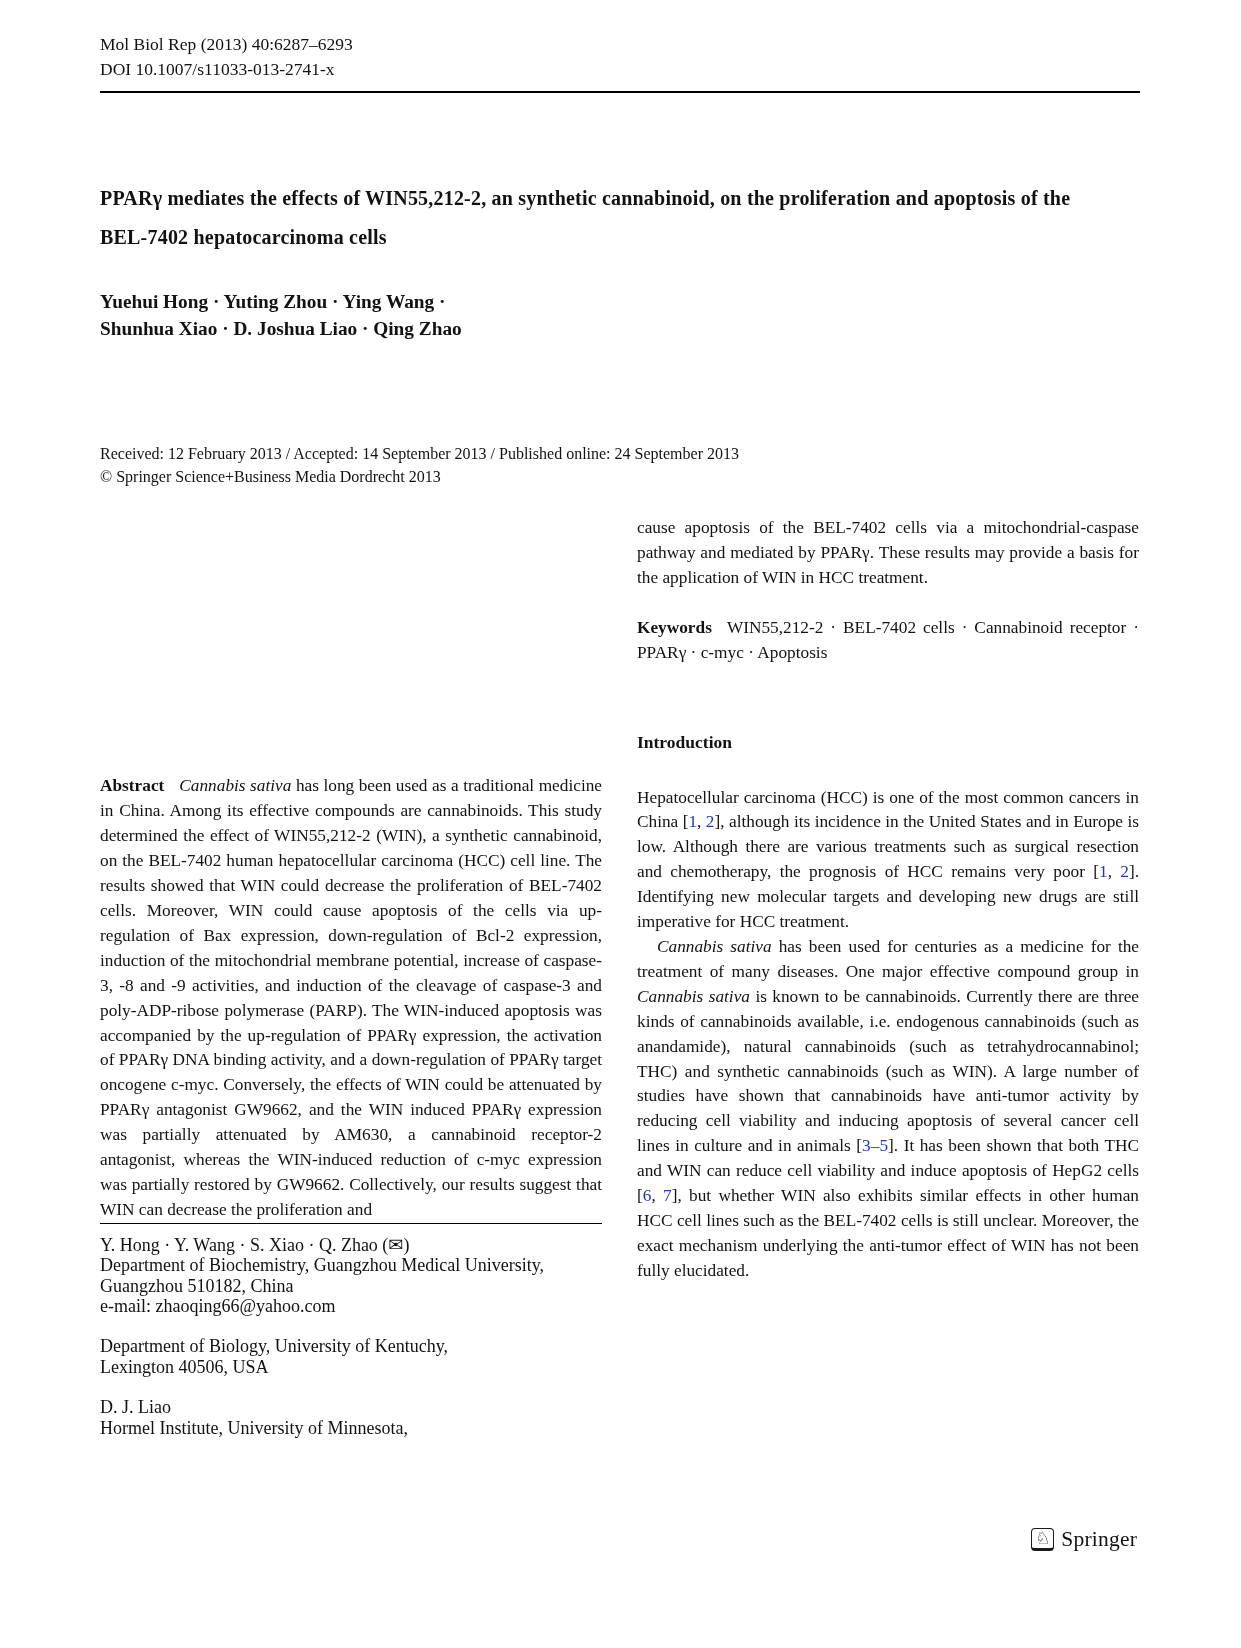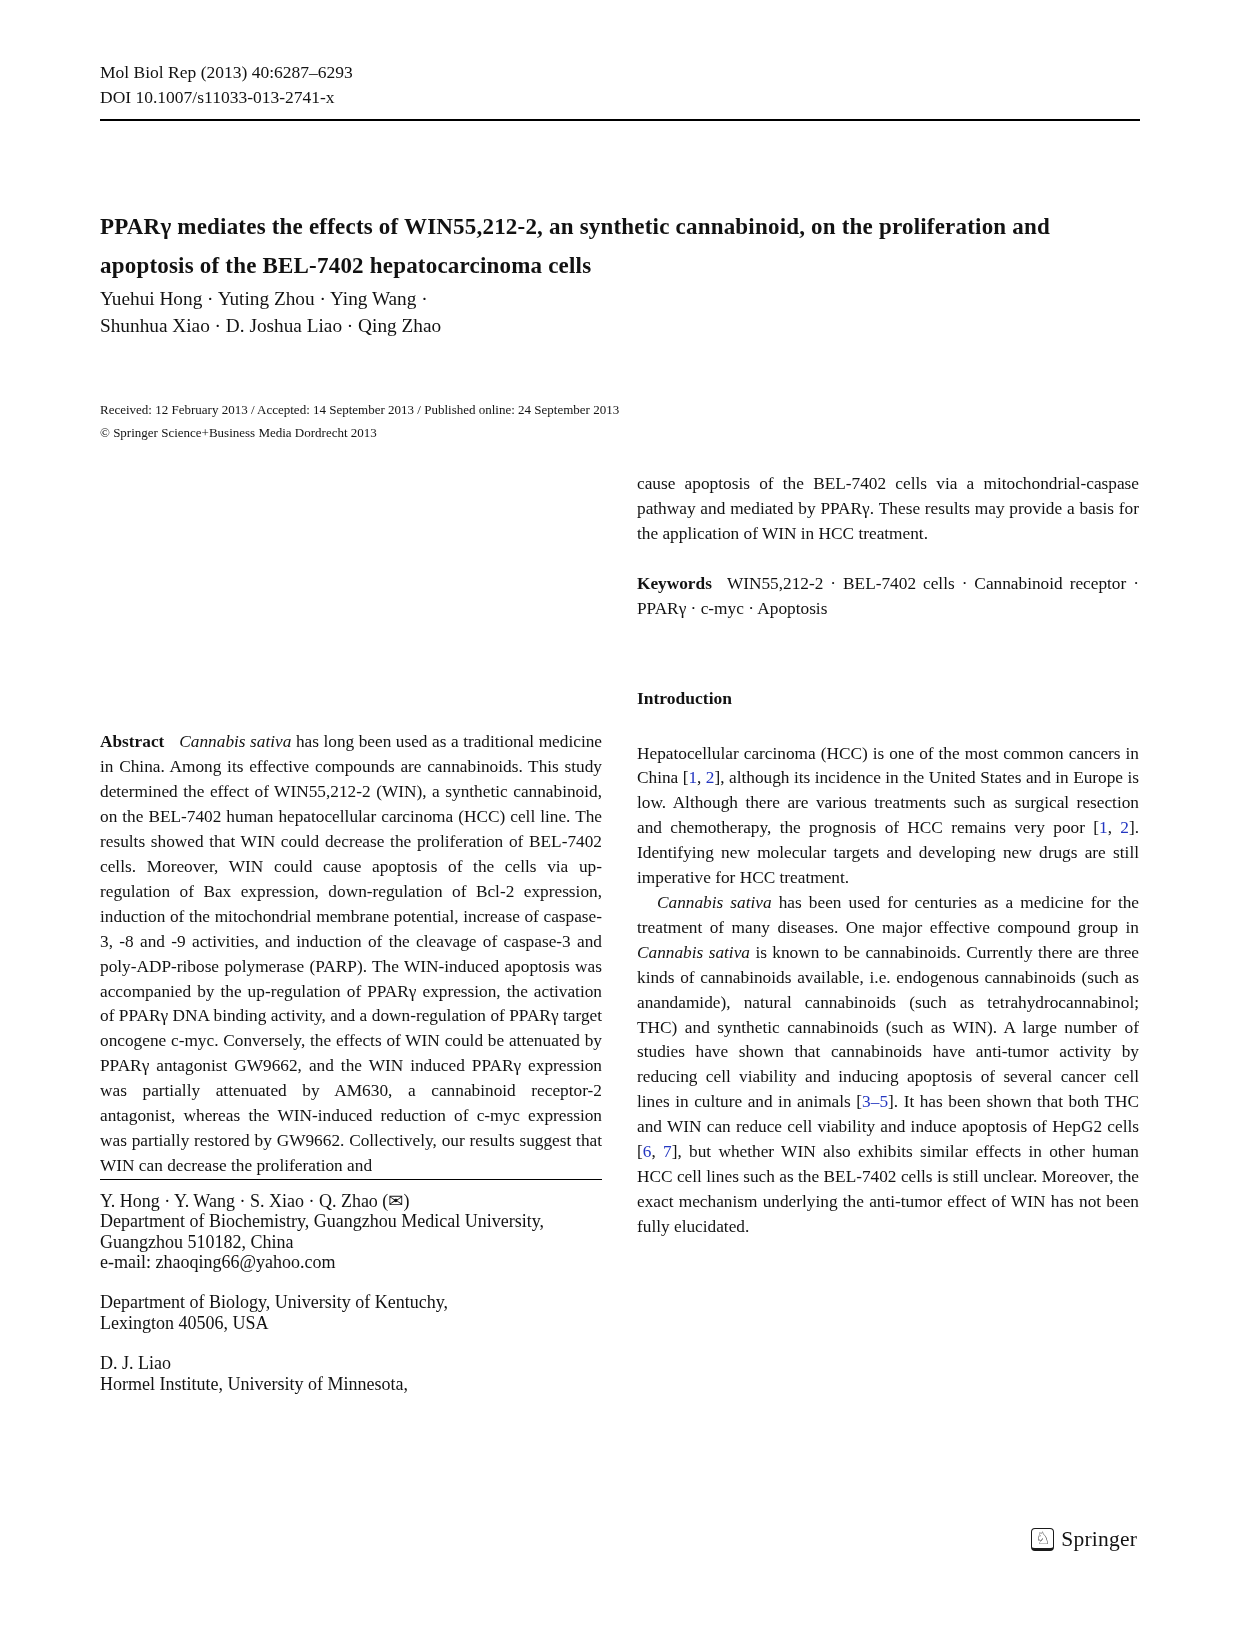--- a/index.html
+++ b/index.html
@@ -4,29 +4,29 @@
 <style>
   html,body{margin:0;padding:0;background:#e8e8e8;}
   .page{
     width:1241px;height:1648px;background:#ffffff;overflow:hidden;
     position:relative;margin:0 auto;
     font-family:"Liberation Serif","DejaVu Serif",serif;
     color:#121212;
   }
   .content{margin-left:100px;margin-right:101px;}
   
-  .jhead{padding-top:60px;font-size:17.5px;line-height:25px;}
+  .jhead{padding-top:32px;font-size:17.5px;line-height:25px;}
   .jrule{border:0;border-top:2.2px solid #000;margin:9px 0 0 0;}
   
   .title{
-    margin:86px 40px 0 0;font-size:23px;line-height:39px;font-weight:bold;
+    margin:86px 40px 0 0;font-size:20px;line-height:39px;font-weight:bold;
     letter-spacing:.2px;
   }
-  .authors{font-size:19.3px;line-height:27px;font-weight:normal;}
-  .dates{margin-top:60px;font-size:13px;line-height:22.5px;}
+  .authors{margin-top:31px;font-size:19.3px;line-height:27px;font-weight:bold;}
+  .dates{margin-top:101px;font-size:16px;line-height:22.5px;}
   
   .cols{display:flex;gap:35px;margin-top:28px;height:938px;}
   .col{width:502px;flex:0 0 502px;}
   .col-left{display:flex;flex-direction:column;justify-content:flex-end;}
   .body-text{font-size:17.3px;line-height:24.9px;text-align:justify;}
   .b{font-weight:bold;}
   .it{font-style:italic;}
   .label-gap{margin-right:15px;}
   .ref{color:var(--link,#2336c1);}
   .para{margin:0;}

